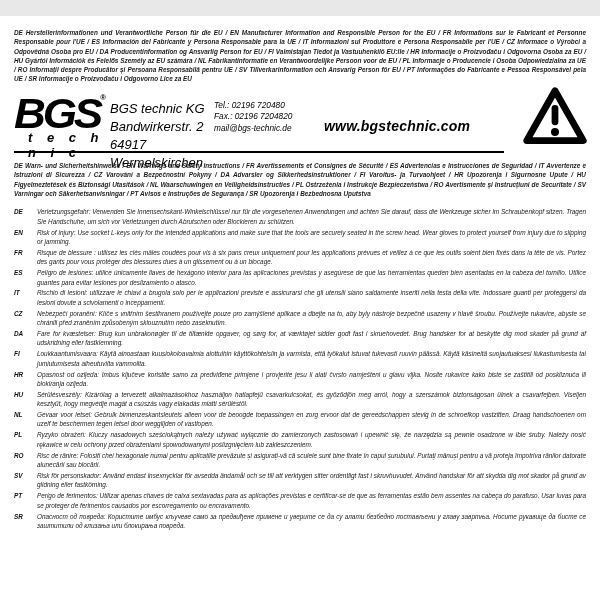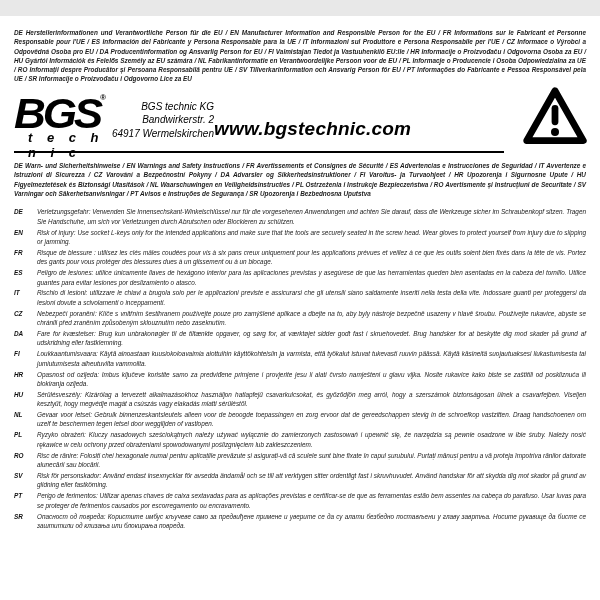--- a/index.html
+++ b/index.html
@@ -19,23 +19,23 @@
   }
   .logo{width:96px;flex-shrink:0;position:relative;padding-top:2px;}
   .logo-main{
     font-weight:900;font-size:42px;line-height:0.9;letter-spacing:-3px;
     transform:scaleX(1.05);transform-origin:left;display:inline-block;
   }
   .logo-reg{font-size:8px;vertical-align:top;position:relative;top:-2px;left:4px;font-weight:bold;}
   .logo-sub{
     font-weight:bold;font-size:13px;letter-spacing:5.5px;margin-left:14px;margin-top:-2px;
   }
-  .address{font-size:10px;line-height:1.38;width:104px;padding-top:7px;flex-shrink:0;text-align:right;}
+  .address{font-size:13px;line-height:1.38;width:104px;padding-top:7px;flex-shrink:0;}
   .contact{font-size:8.3px;line-height:1.38;width:110px;padding-top:7px;flex-shrink:0;}
-  .website{font-weight:bold;font-size:19px;padding-top:25px;letter-spacing:0.2px;}
+  .website{font-weight:bold;font-size:14px;padding-top:25px;letter-spacing:0.2px;}
   .warning-triangle{position:absolute;top:70px;right:13px;width:64px;height:60px;}
   .rule{margin:2px 14px 0 14px;width:490px;border-bottom:2.5px solid #000;}
   .section-header{
     margin:8px 14px 0 14px;
     font-size:6.4px;font-weight:bold;line-height:1.47;
     text-align:justify;color:#1c1c1c;
   }
   .warnings{margin:9px 14px 0 14px;font-size:6.4px;line-height:1.46;color:#222;}
   .warning{display:flex;margin-bottom:1.6px;}
   .warning .code{width:23px;font-weight:bold;flex-shrink:0;color:#111;}
@@ -50,20 +50,25 @@
 
   <div class="company-row">
     <div class="logo">
       <span class="logo-main">BGS</span><span class="logo-reg">®</span>
       <div class="logo-sub">t e c h n i c</div>
     </div>
     <div class="address">
       <div>BGS technic KG</div>
       <div>Bandwirkerstr. 2</div>
       <div>64917 Wermelskirchen</div>
+    </div>
+    <div class="contact">
+      <div>Tel.: 02196 720480</div>
+      <div>Fax.: 02196 7204820</div>
+      <div>mail@bgs-technic.de</div>
     </div>
     <div class="website">www.bgstechnic.com</div>
   </div>
 
   <div class="rule"></div>
 
   <svg class="warning-triangle" viewBox="0 0 104 96" xmlns="http://www.w3.org/2000/svg">
     <path d="M52 7 L98 88 L6 88 Z" fill="#ffffff" stroke="#000000" stroke-width="11" stroke-linejoin="round"></path>
     <rect x="46.5" y="30" width="11" height="33" rx="5.5" fill="#000000"></rect>
     <circle cx="52" cy="74" r="6.5" fill="#000000"></circle>

